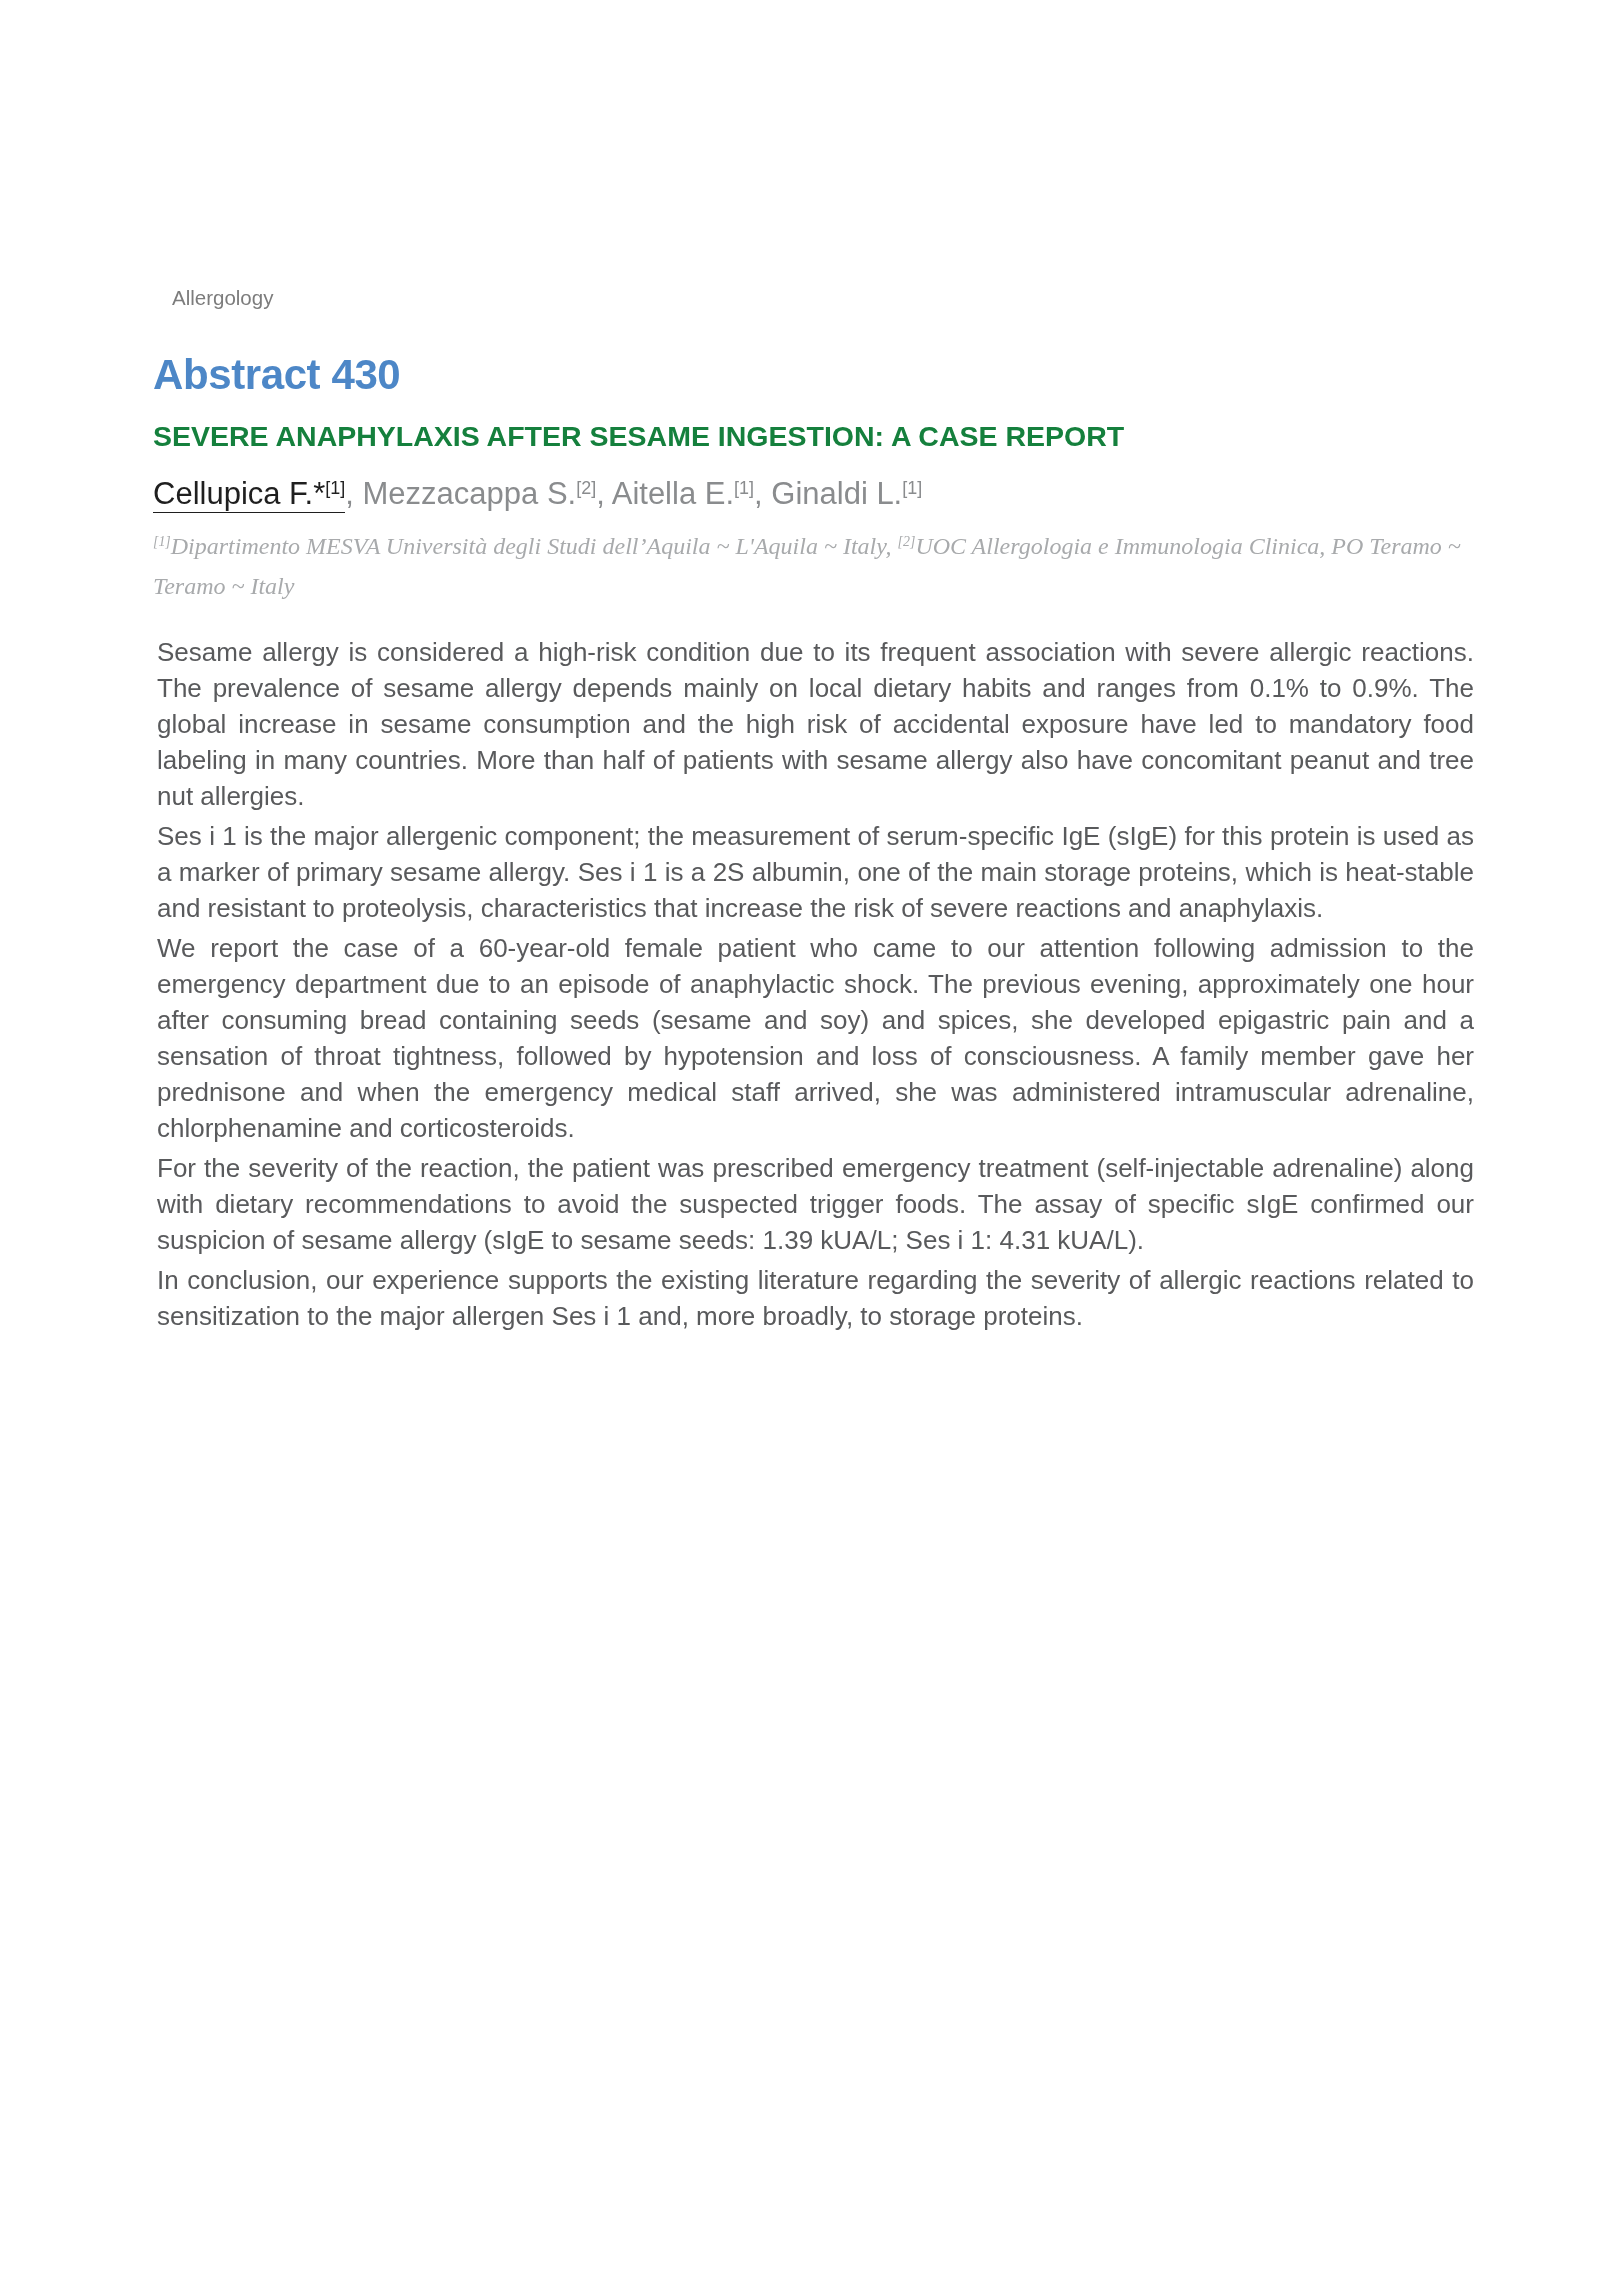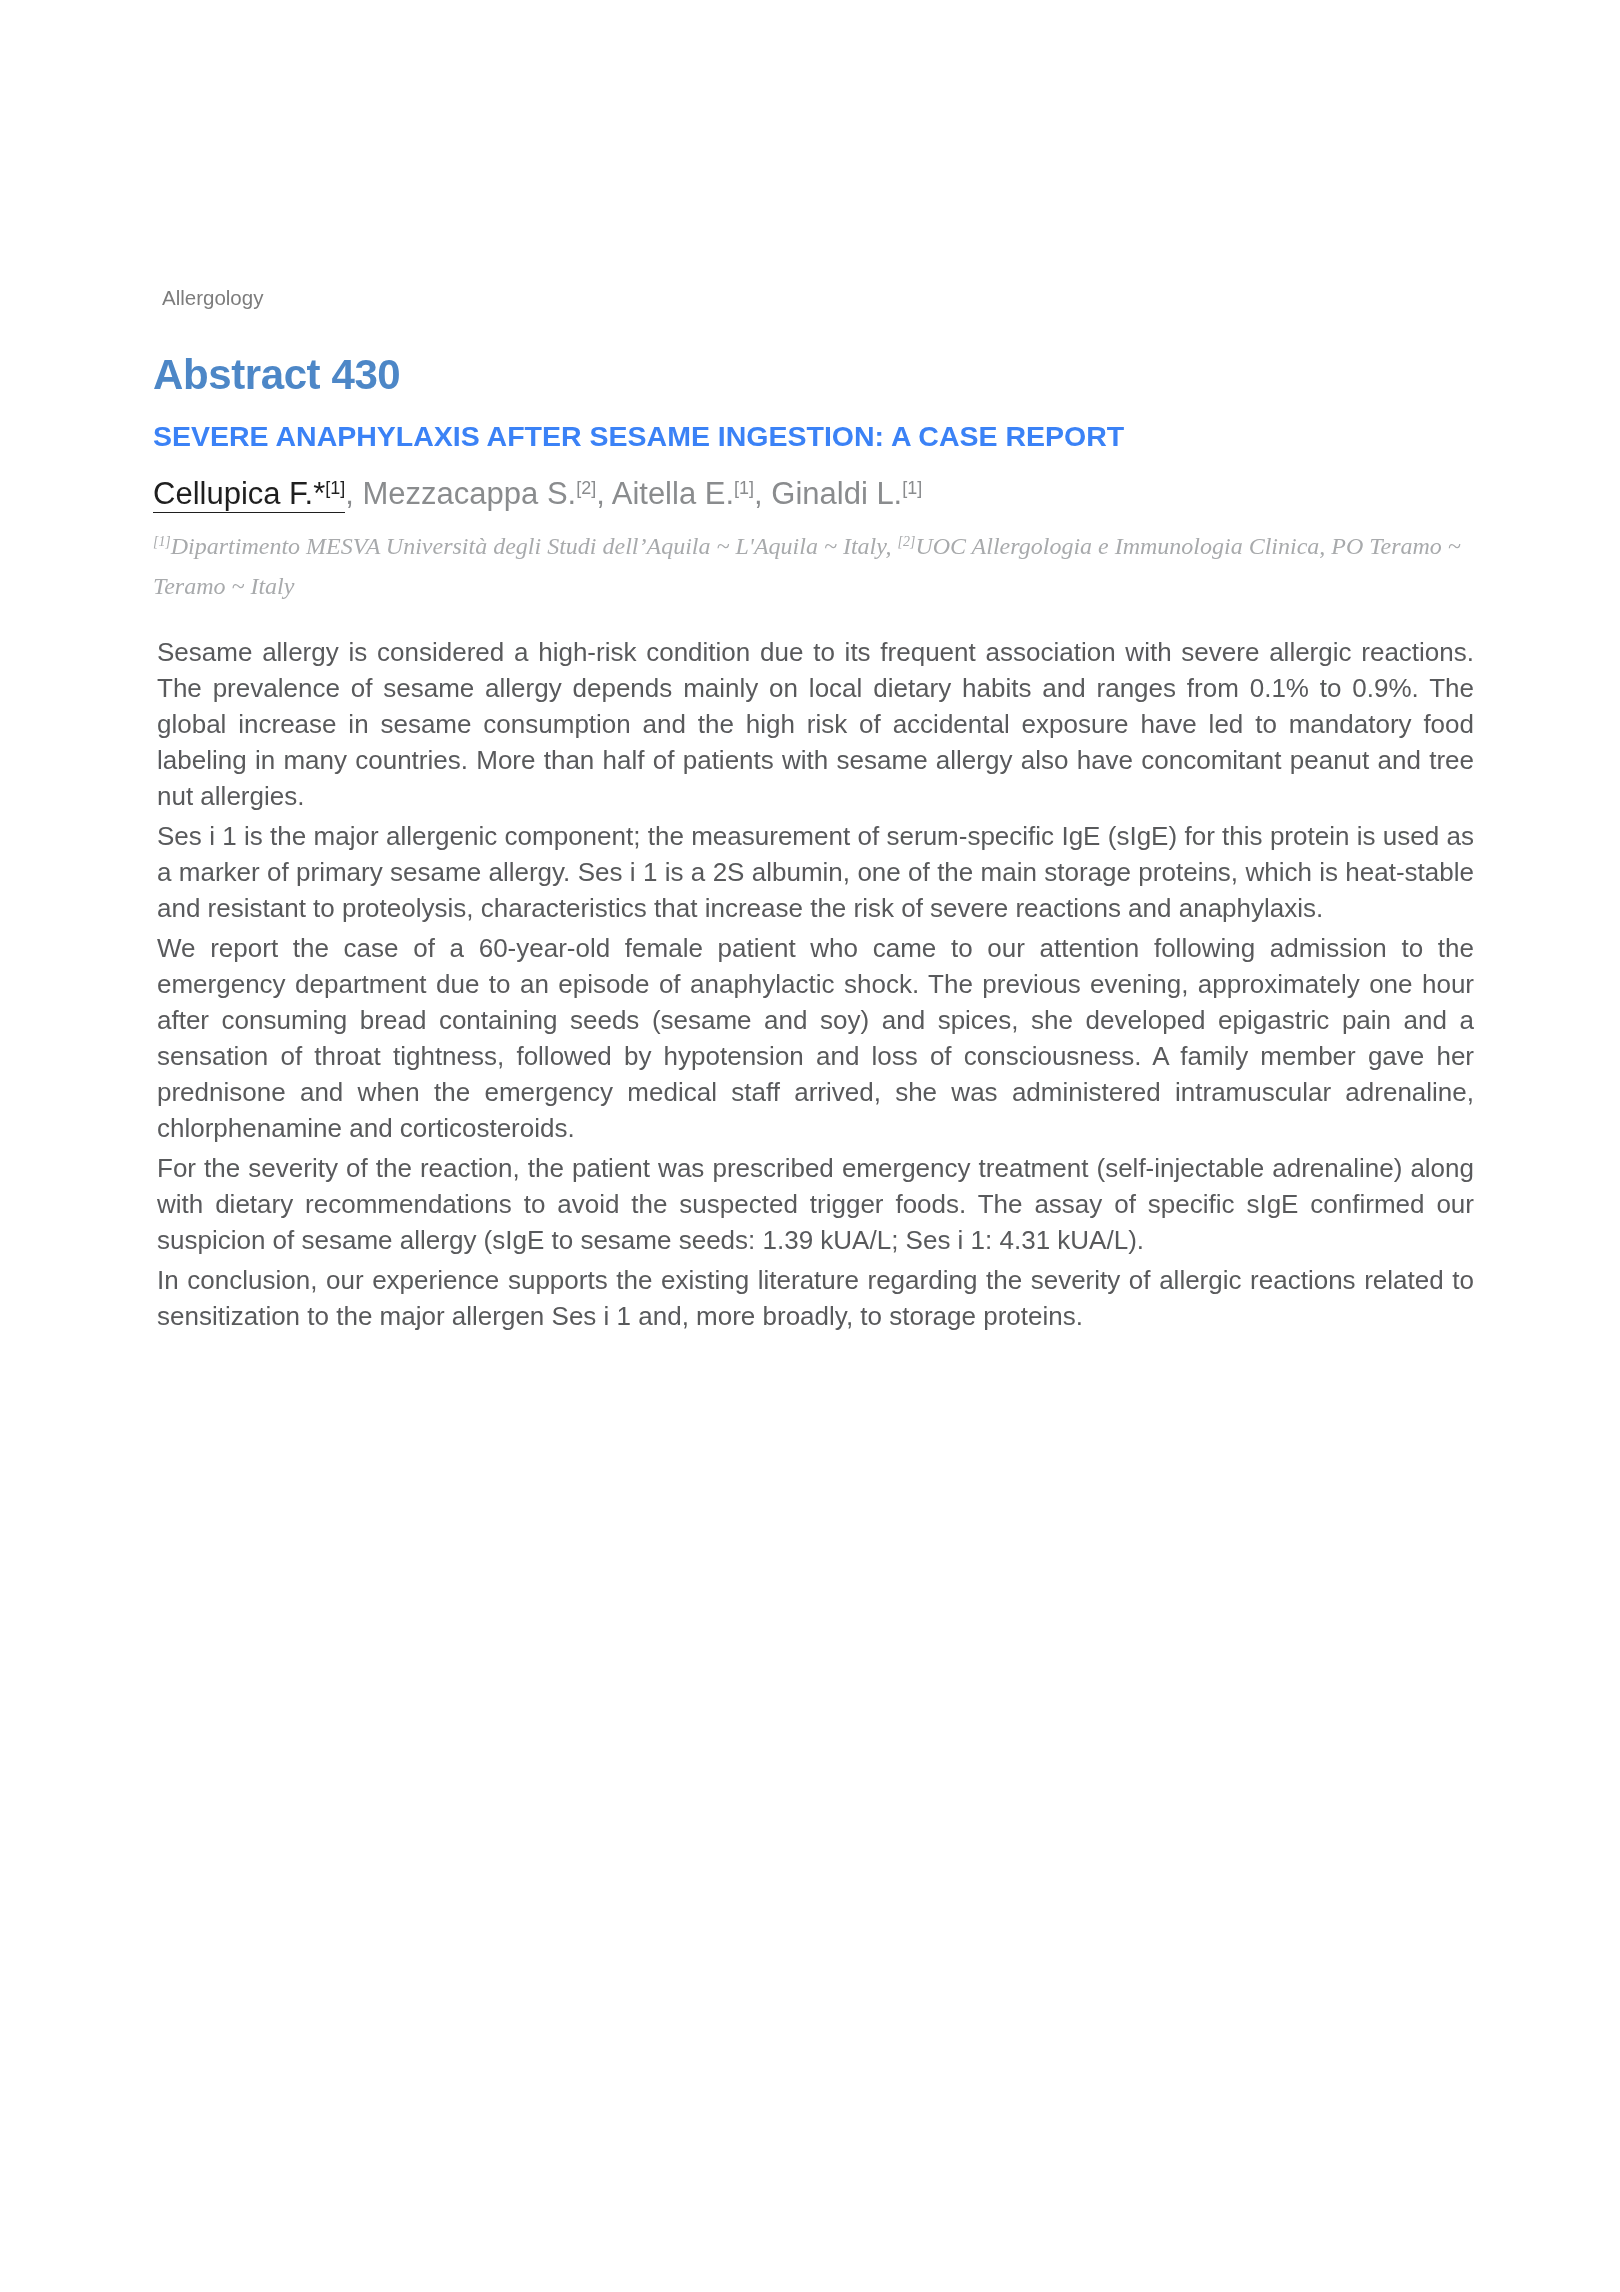--- a/index.html
+++ b/index.html
@@ -17,36 +17,36 @@
     box-sizing: border-box;
   }
   .content {
     box-sizing: border-box;
     padding: 285px 143px 0 153px;
   }
   .category {
     font-size: 20.5px;
     line-height: 25px;
     color: #7c7c7c;
-    margin-left: 9px;
+    margin-left: 19px;
   }
   .heading {
     margin-top: 37px;
     font-size: 42px;
     line-height: 55px;
     font-weight: bold;
     color: #4d87c7;
     letter-spacing: -0.4px;
   }
   .paper-title {
     margin-top: 16px;
     font-size: 28.5px;
     line-height: 37px;
     font-weight: bold;
-    color: #3b82f6;
+    color: #15803d;
   }
   .authors {
     margin-top: 19.6px;
     font-size: 31px;
     line-height: 37px;
     color: #8a8c8e;
   }
   .author-primary {
     color: #1f1f1f;
     border-bottom: 1.8px solid #1f1f1f;

